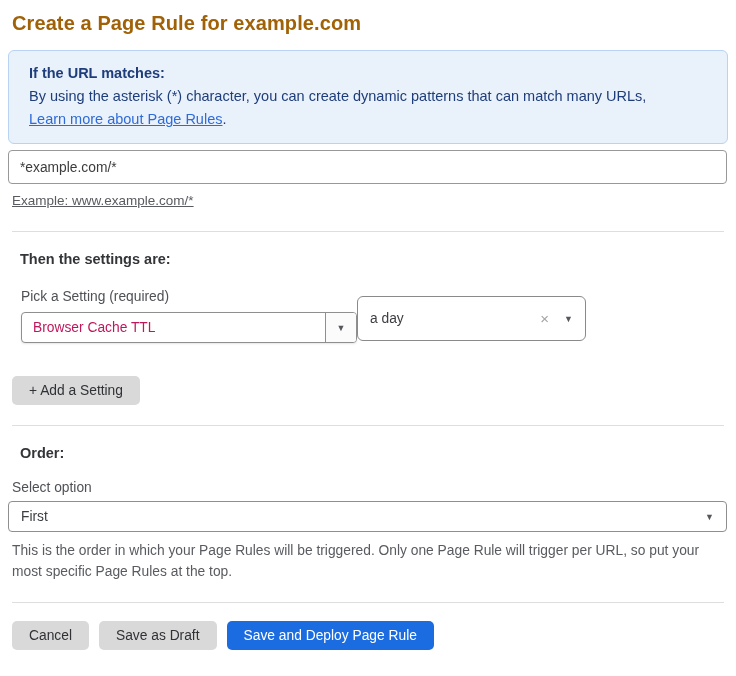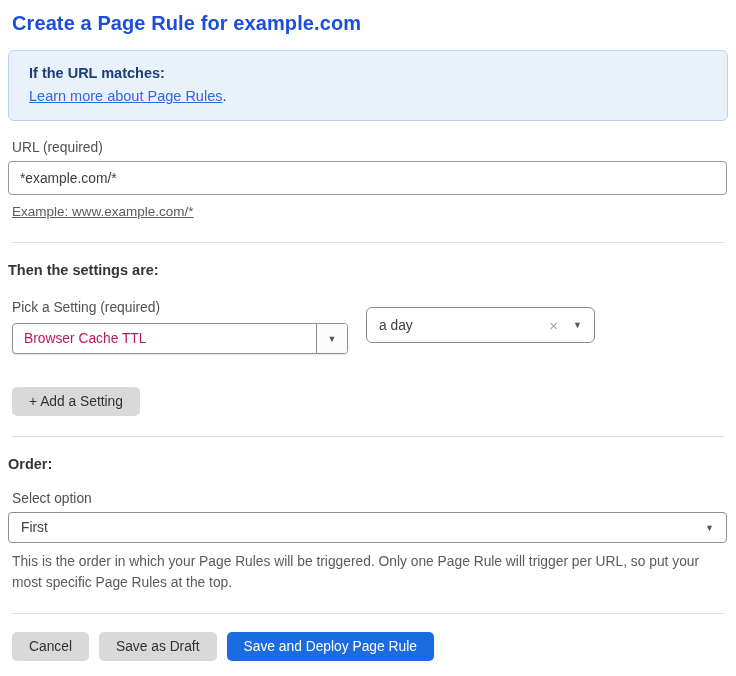--- a/index.html
+++ b/index.html
@@ -9,21 +9,21 @@
     font-family: "Liberation Sans", "DejaVu Sans", sans-serif;
     color: #36393f;
     overflow: hidden;
   }
   .page { padding: 8px; }
 
   .page-title {
     margin: 4px 4px 0;
     font-size: 20px;
     font-weight: 700;
-    color: #1d4ed8;
+    color: #a16207;
     letter-spacing: .1px;
   }
 
   
   .info-box {
     margin-top: 15px;
     background: #e9f1fb;
     border: 1px solid #b9d3f2;
     border-radius: 6px;
     padding: 11px 20px 12px;
@@ -68,28 +68,28 @@
     text-decoration: underline;
   }
 
   hr.divider {
     border: none;
     border-top: 1px solid #dedede;
     margin: 20px 4px 0;
   }
 
   .section-heading {
-    margin: 19px 0 0;
+    margin: 19px 12px 0;
     font-size: 14.5px;
     font-weight: 700;
     color: #333538;
   }
 
   
-  .settings-row { display: flex; margin: 22px 4px 0; gap: 18px; }
+  .settings-row { display: flex; margin: 22px 13px 0; }
   .settings-col-1 { width: 336px; }
   .settings-col-2 { width: 229px; }
   .settings-row .field-label { margin: 0; }
 
   .select-split {
     margin-top: 8px;
     height: 31px;
     border: 1px solid #8f8f8f;
     border-radius: 4px;
     background: #fff;
@@ -110,21 +110,21 @@
     width: 31px;
     border-left: 1px solid #8f8f8f;
     background: #fbfbfb;
     display: flex; align-items: center; justify-content: center;
     color: #55575c;
     font-size: 9px;
   }
 
   .combo-box {
     margin-top: 7px;
-    height: 36px;
+    height: 45px;
     border: 1px solid #8a8a8a;
     border-radius: 6px;
     background: #fff;
     display: flex; align-items: center;
     padding: 0 12px;
     cursor: pointer;
   }
   .combo-box .combo-value {
     flex: 1;
     font-size: 13.8px;
@@ -186,24 +186,24 @@
 </style>
 </head>
 <body>
 
 <div class="page">
 
   <h1 class="page-title">Create a Page Rule for example.com</h1>
 
   <div class="info-box">
     <div class="info-heading">If the URL matches:</div>
+    <div>By using the asterisk (*) character, you can create dynamic patterns that can match many URLs,</div>
     <div><a class="info-link">Learn more about Page Rules</a><span>.</span></div>
   </div>
 
-  <div class="field-label">URL (required)</div>
   <input class="text-input" type="text" value="*example.com/*" style="">
   <div class="helper-text">Example: www.example.com/*</div>
 
   <hr class="divider">
 
   <div class="section-heading">Then the settings are:</div>
 
   <div class="settings-row">
     <div class="settings-col-1">
       <div class="field-label">Pick a Setting (required)</div>

